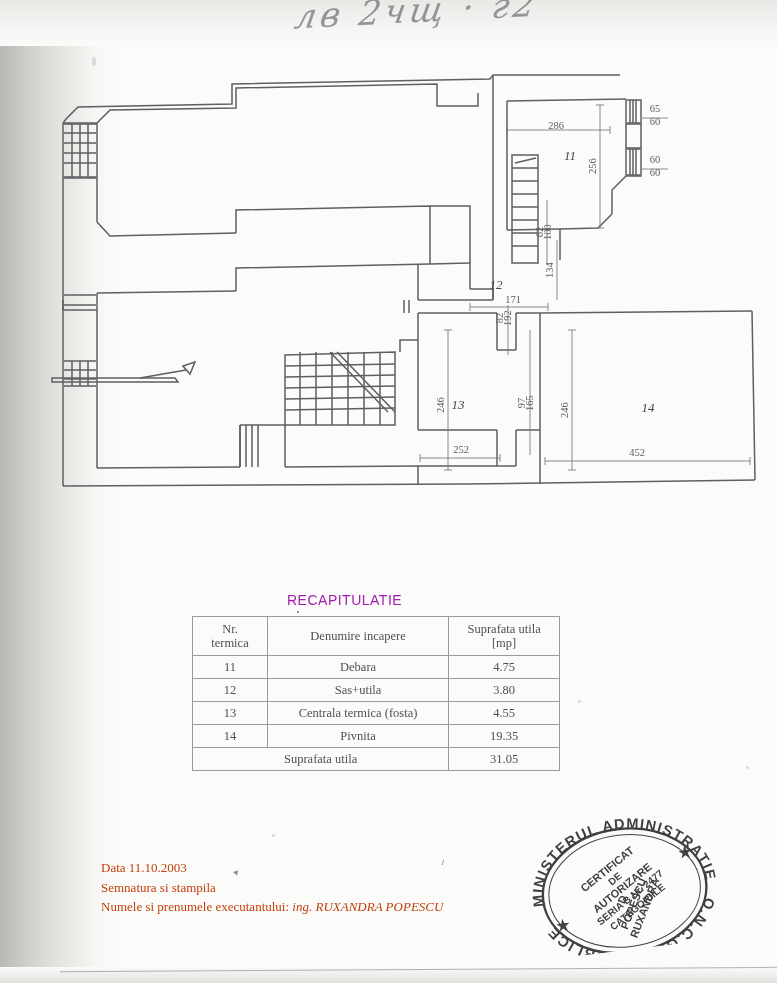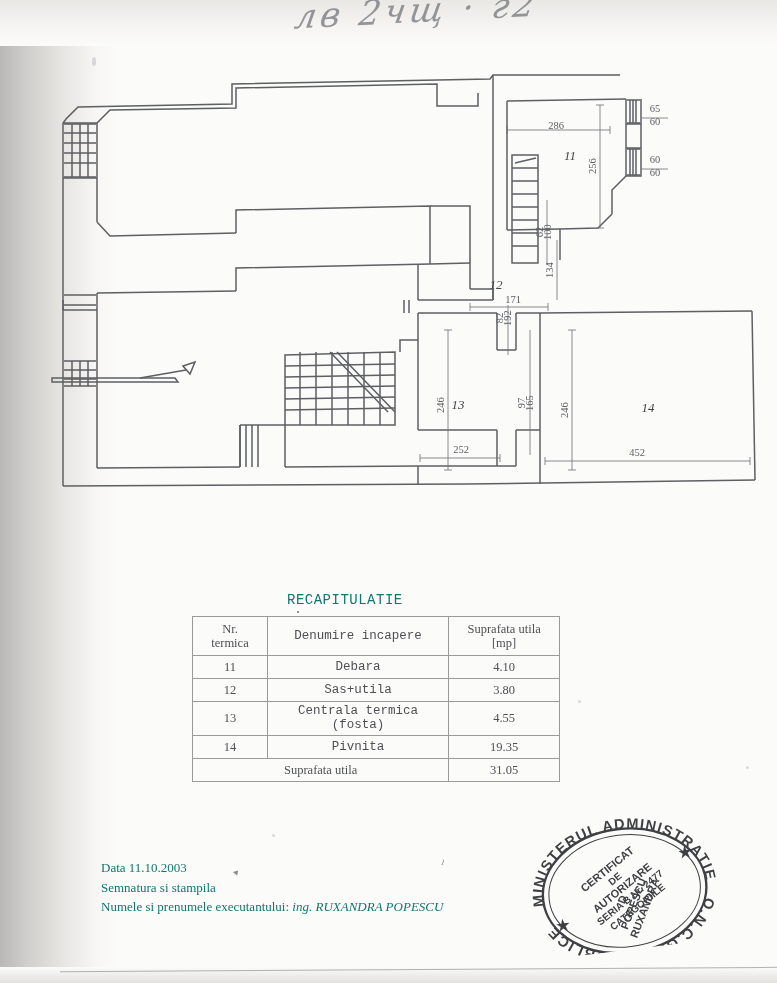--- a/index.html
+++ b/index.html
@@ -56,22 +56,22 @@
   }
   .wm-text{
     position:absolute;left:80px;top:42px;
     font-family:"Liberation Sans", sans-serif;
     font-size:25px;letter-spacing:3px;color:#f0b49a;opacity:.85;
   }
 
   
   .recap-title{
     position:absolute;left:287px;top:592px;
-    font-size:14px;letter-spacing:.5px;color:#0f766e;
-    font-family:Liberation Mono, monospace;
+    font-size:14px;letter-spacing:.5px;color:#a21caf;
+    font-family:Liberation Sans, sans-serif;
   }
   .recap-dot{
     position:absolute;left:297px;top:611px;width:2px;height:2px;
     background:#6a6b6f;border-radius:50%;
   }
 
   
   table.recap{
     position:absolute;left:192px;top:616px;
     width:368px;border-collapse:collapse;
@@ -79,28 +79,28 @@
     font-family:"Liberation Serif", serif;
   }
   table.recap td,table.recap th{
     border:1px solid #9a9a98;
     padding:2px 3px;text-align:center;font-weight:normal;
     line-height:1.15;
   }
   table.recap th{height:34px;font-size:12.5px;}
   table.recap td{height:18px;}
   .col-nr{width:62px;}
-  .col-name{width:160px;font-family:Liberation Mono, monospace;}
+  .col-name{width:160px;}
   .col-area{width:95px;}
   .total-label{text-align:left;padding-left:5px;}
 
   
   .footer{
     position:absolute;left:101px;top:858px;
-    font-size:13px;color:#0f766e;line-height:1.5;
+    font-size:13px;color:#c2410c;line-height:1.5;
     font-family:"Liberation Serif", serif;
   }
   .footer .ln{white-space:nowrap;}
   .footer .nm{font-style:italic;}
   .tick1{position:absolute;left:233px;top:866px;font-size:10px;color:#8d8e92;transform:rotate(12deg);}
   .tick2{position:absolute;left:442px;top:855px;font-size:11px;color:#9a9b9f;transform:rotate(18deg);}
 
   
   .stamp{
     position:absolute;left:521px;top:805px;width:203px;height:145px;
@@ -298,21 +298,21 @@
         <th class="col-area">
           <span>Suprafata utila</span><br>
           <span>[mp]</span>
         </th>
       </tr>
     </thead>
     <tbody id="recap-body">
         <tr>
           <td class="col-nr">11</td>
           <td class="col-name">Debara</td>
-          <td class="col-area">4.10</td>
+          <td class="col-area">4.75</td>
         </tr>
         <tr>
           <td class="col-nr">12</td>
           <td class="col-name">Sas+utila</td>
           <td class="col-area">3.80</td>
         </tr>
         <tr>
           <td class="col-nr">13</td>
           <td class="col-name">Centrala termica (fosta)</td>
           <td class="col-area">4.55</td>

